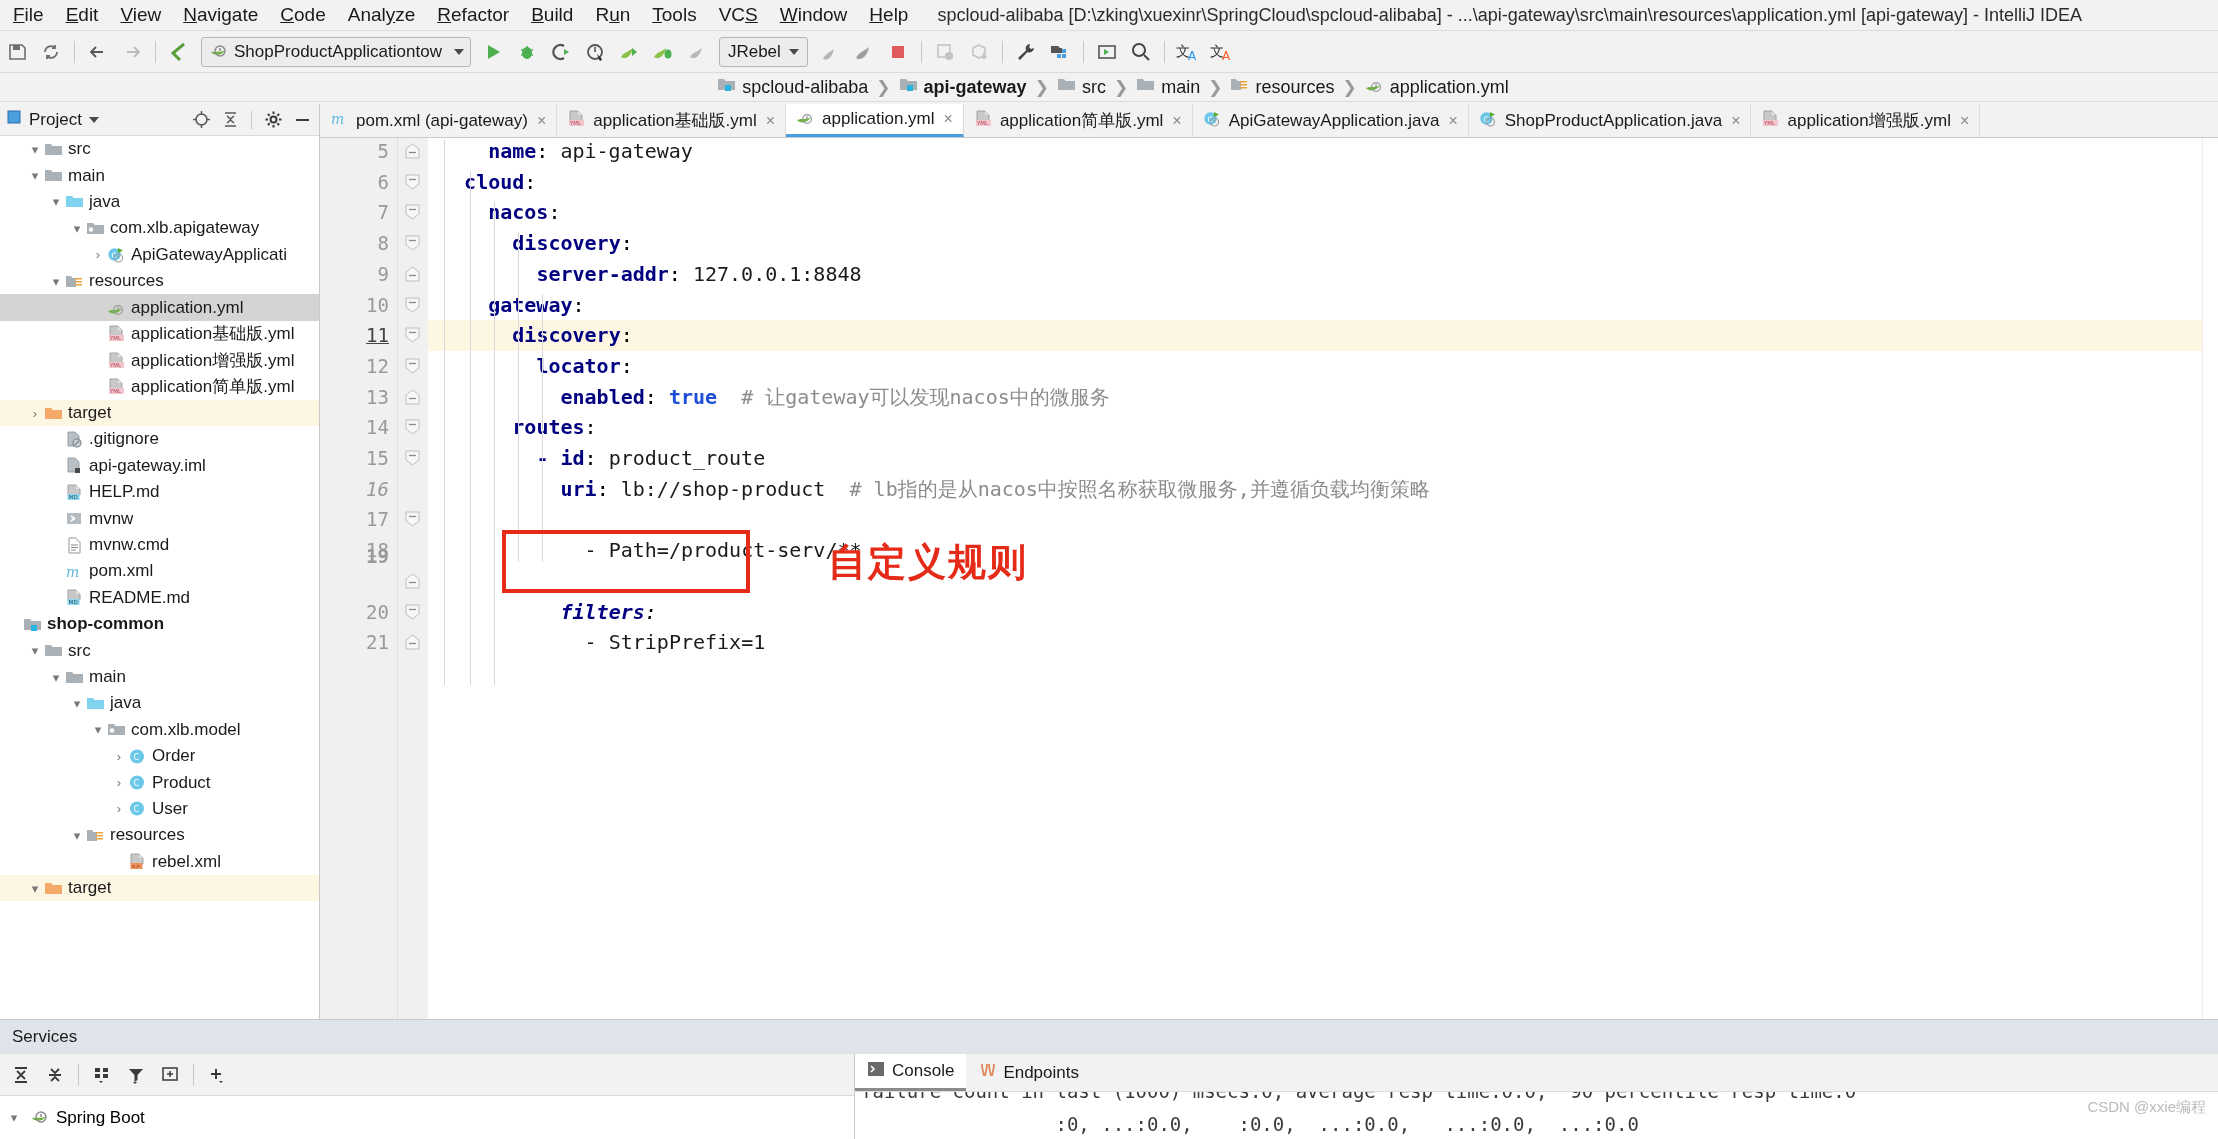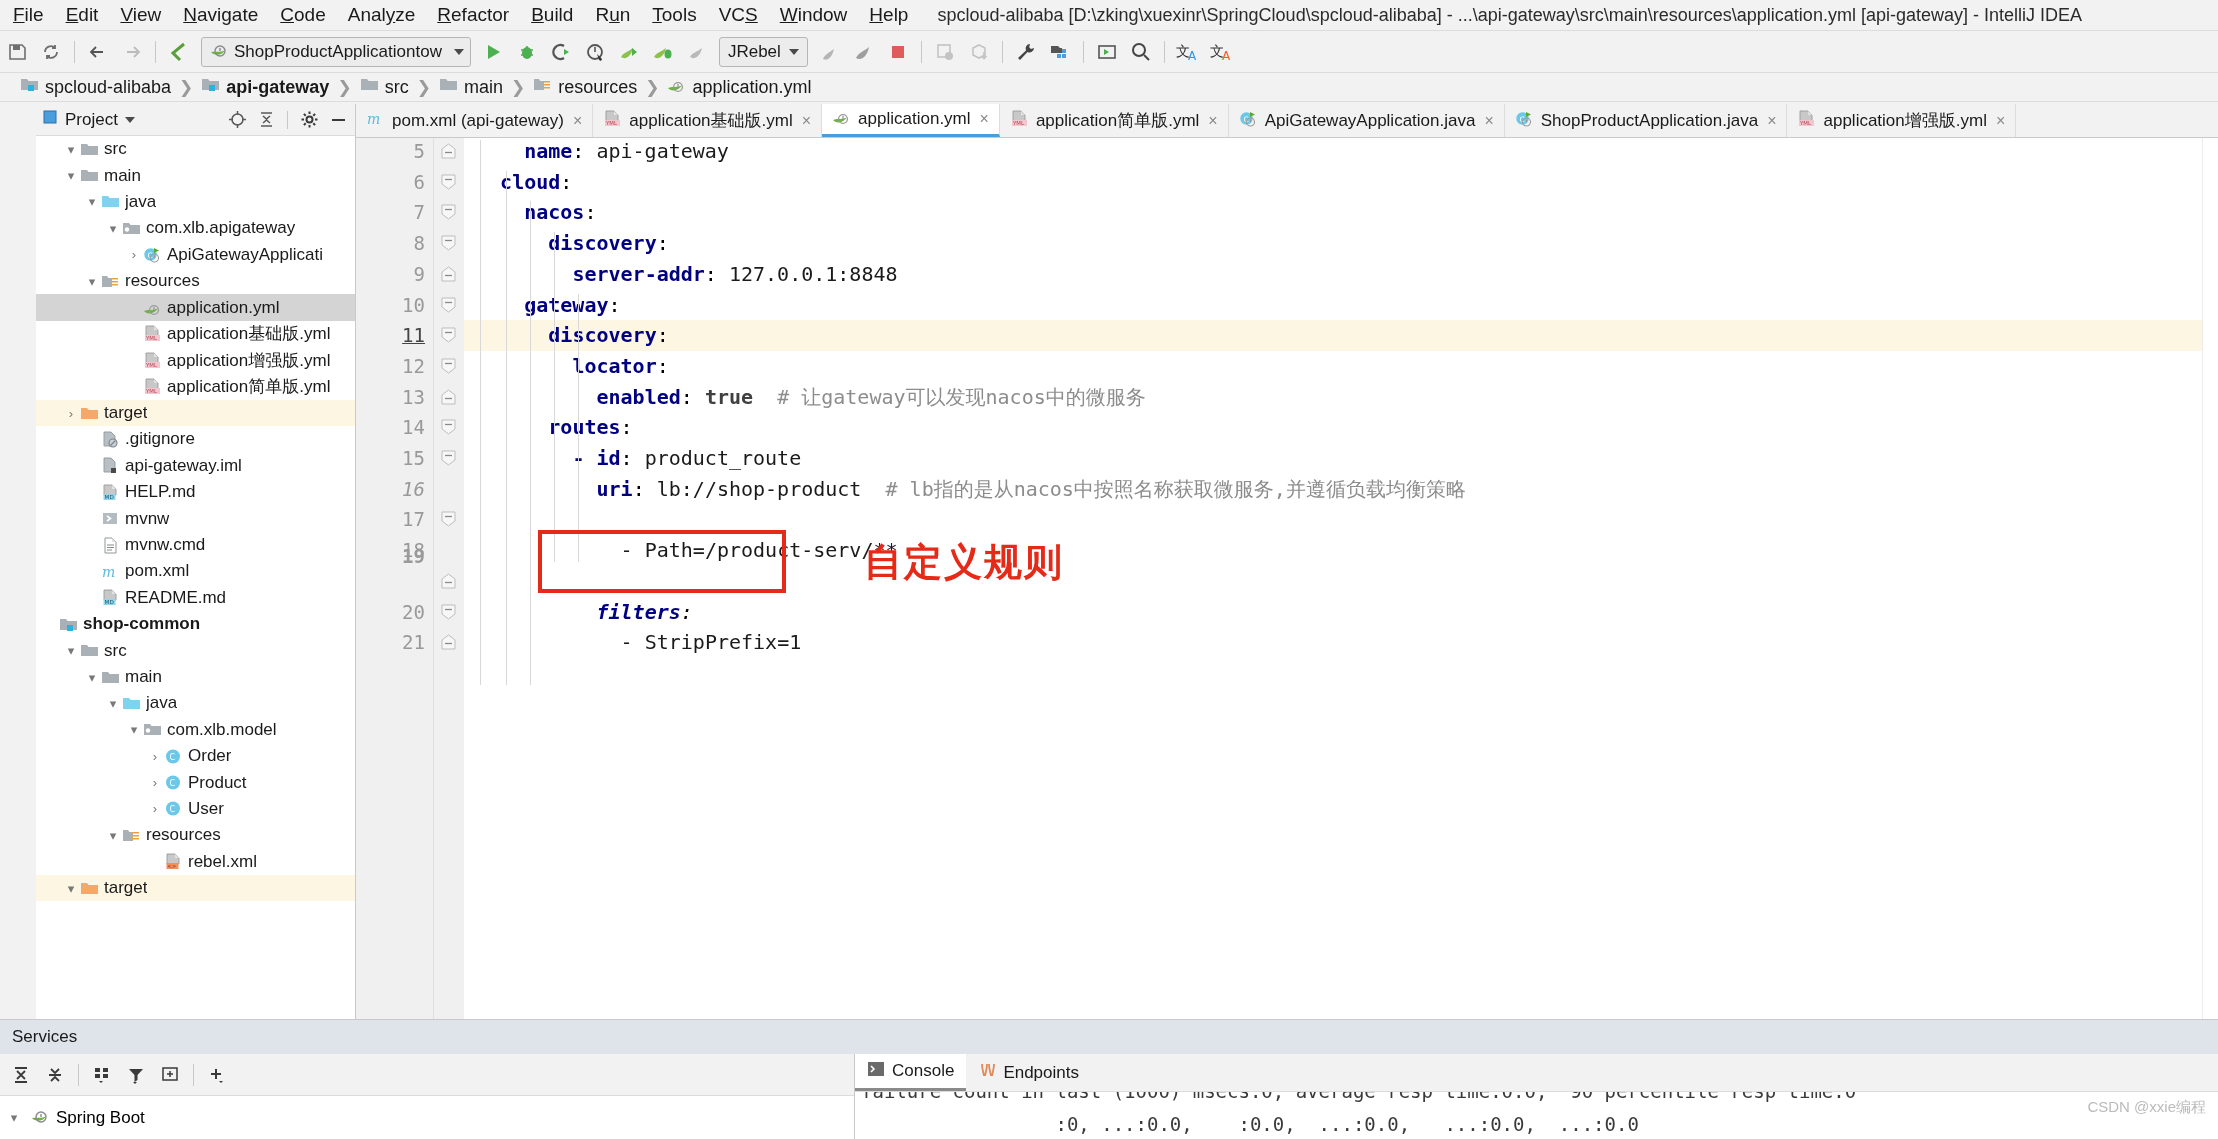--- a/index.html
+++ b/index.html
@@ -86,37 +86,37 @@
     border-top: 6px solid #4a4a4a;
   }
 
   
   .breadcrumb {
     height: 30px;
     background: #f2f2f2;
     border-top: 1px solid #dcdcdc;
     border-bottom: 1px solid #dcdcdc;
     display: flex; align-items: center;
-    padding-left: 16px;
+    padding-left: 8px;
     font-size: 18px;
     color: #1a1a1a;
     white-space: nowrap;
     overflow: hidden;
+    justify-content: center;
   }
   .crumb { display: flex; align-items: center; gap: 6px; padding: 0 4px; }
   .crumb.bold { font-weight: bold; }
   .crumb-sep { color: #9a9a9a; font-size: 17px; padding: 0 4px; }
 
   
   .main {
     position: absolute;
     top: 104px; left: 0; right: 0;
     height: 1035px;
     display: flex;
-    margin-left: 36px;
   }
 
   
   .project-panel {
     width: 320px;
     background: #ffffff;
     border-right: 1px solid #c9c9c9;
     display: flex; flex-direction: column;
     position: relative;
   }
@@ -231,21 +231,21 @@
     position: absolute;
     left: 0; right: 0;
     height: 30.7px;
     line-height: 30.7px;
     white-space: pre;
     color: #000000;
   }
   .cline.hl { background: #fdf6e3; }
   .kw { color: #000080; font-weight: bold; }
   .val { color: #1a1a1a; }
-  .bool { color: #404040; font-weight: bold; text-align: center; }
+  .bool { color: #1d4ed8; font-weight: bold; text-align: center; }
   .cmt { color: #8c8c8c; }
   .indent-guide {
     position: absolute;
     width: 1px;
     background: #d8d8d8;
   }
 
   .annot-box {
     position: absolute;
     border: 4px solid #e52a18;

